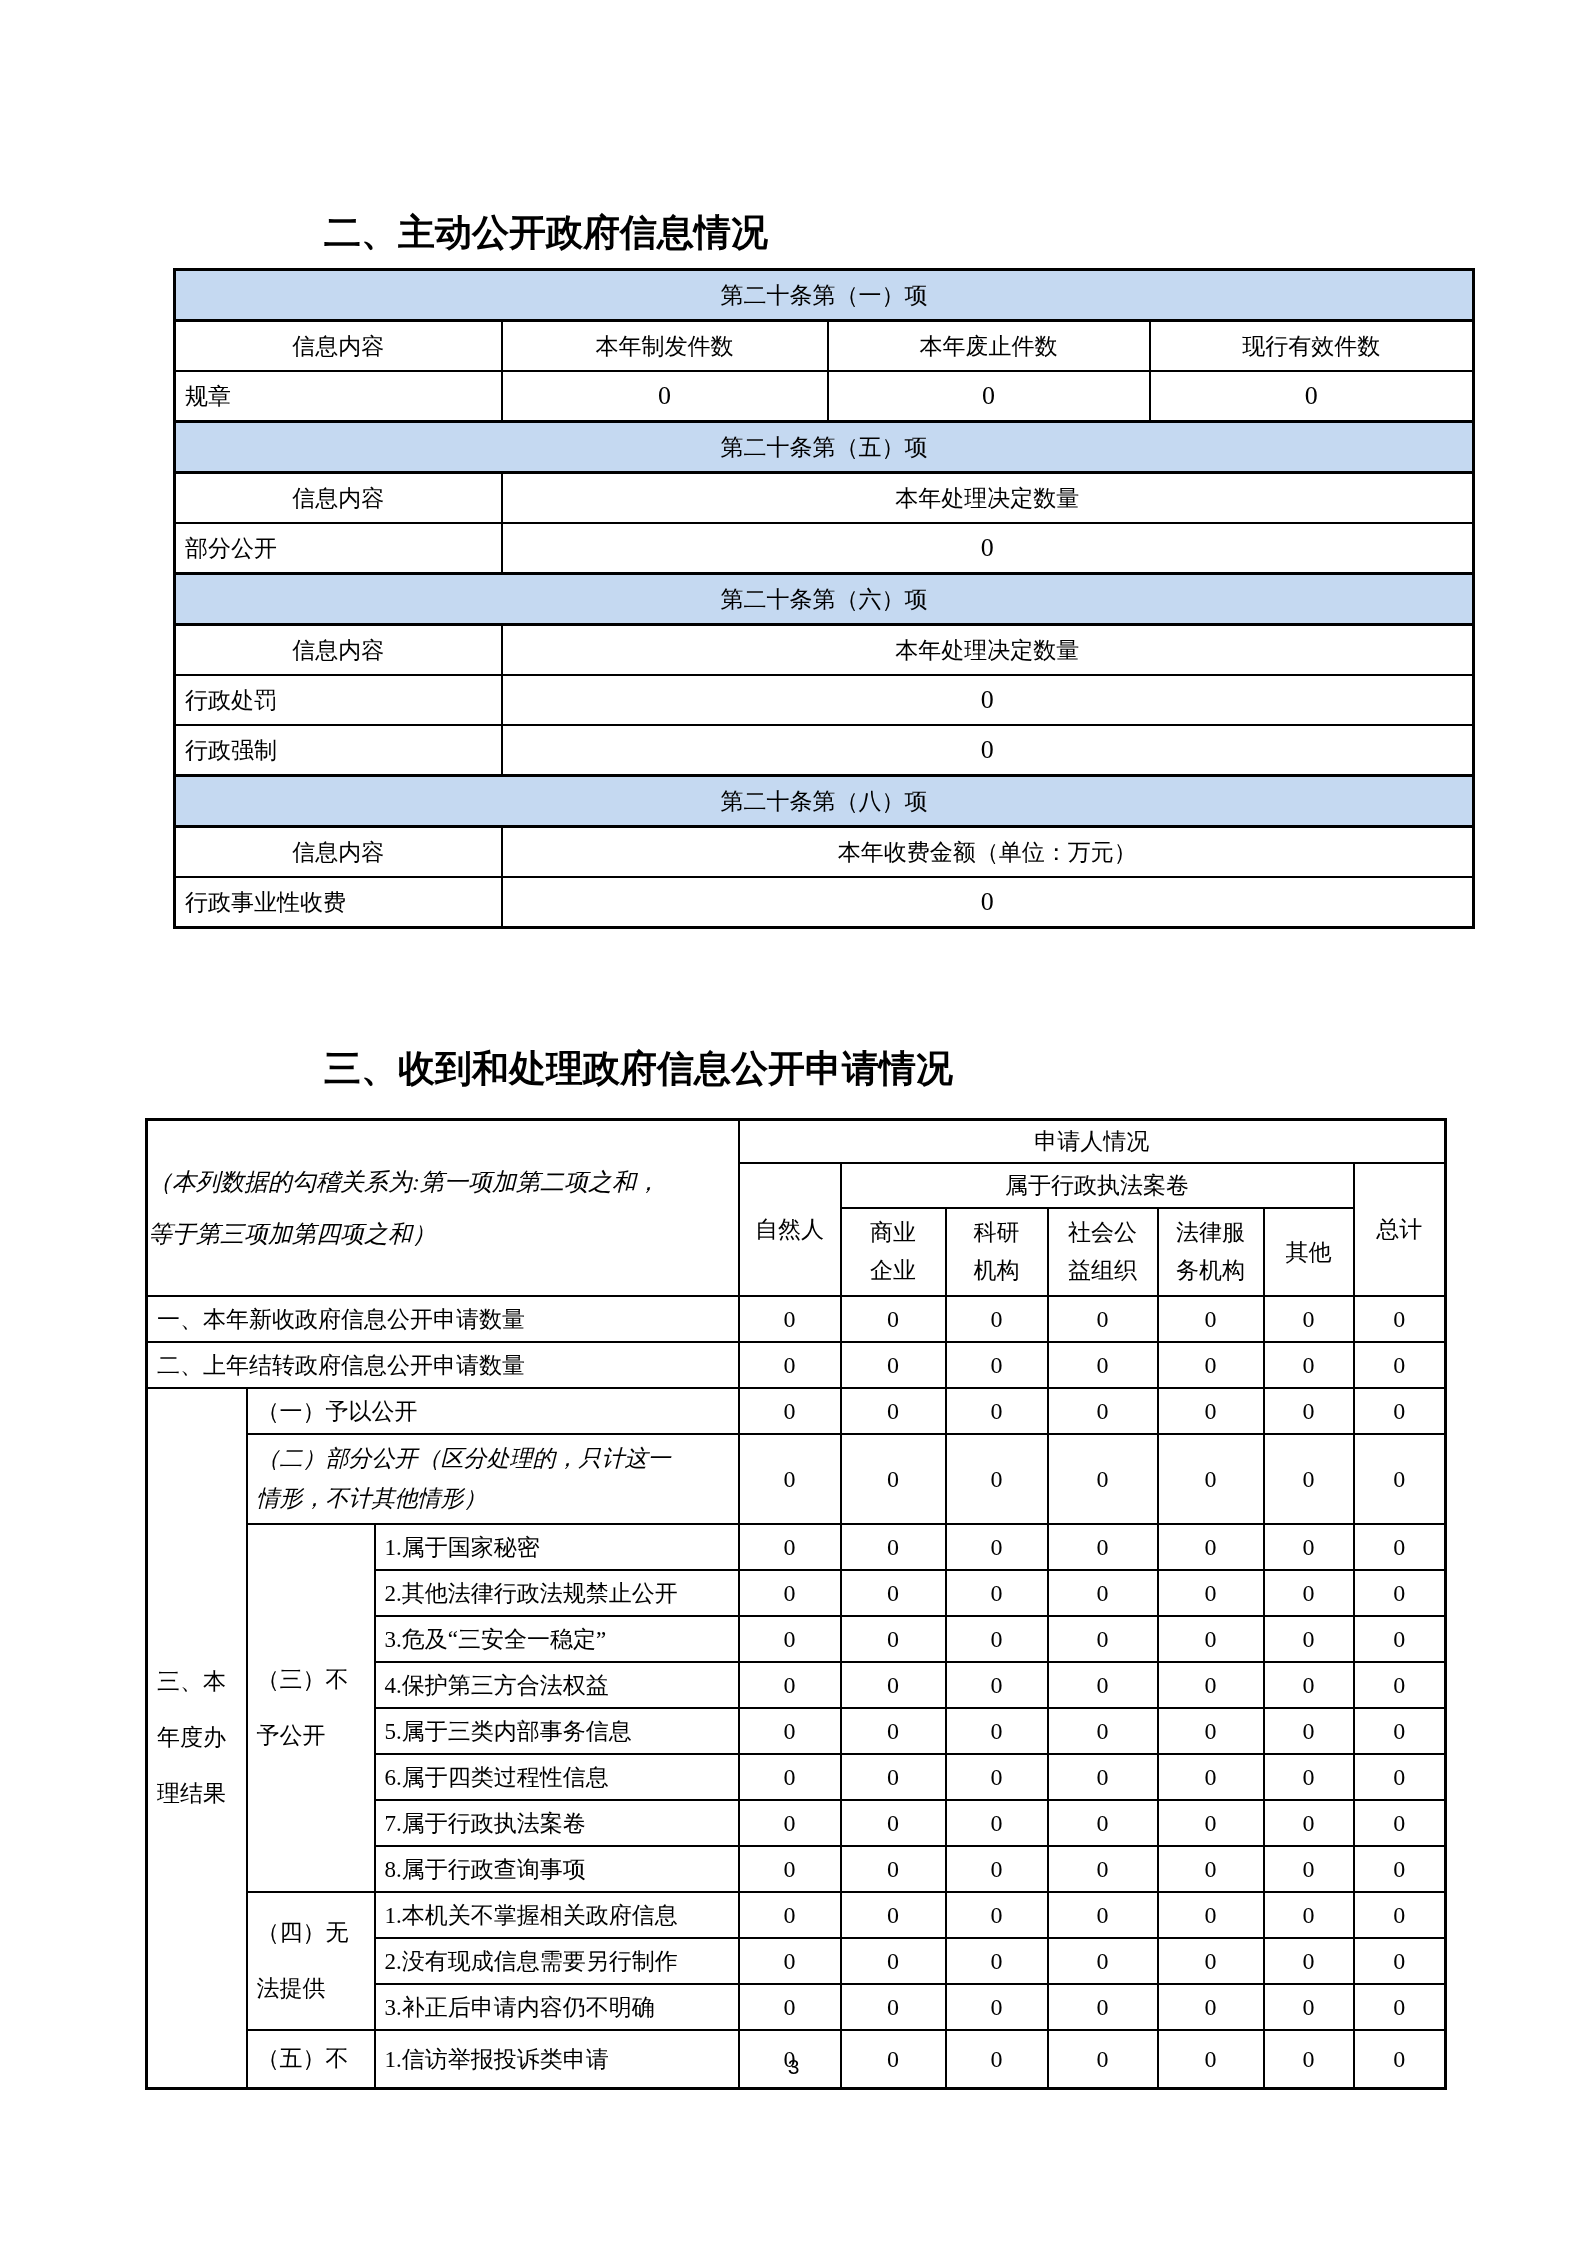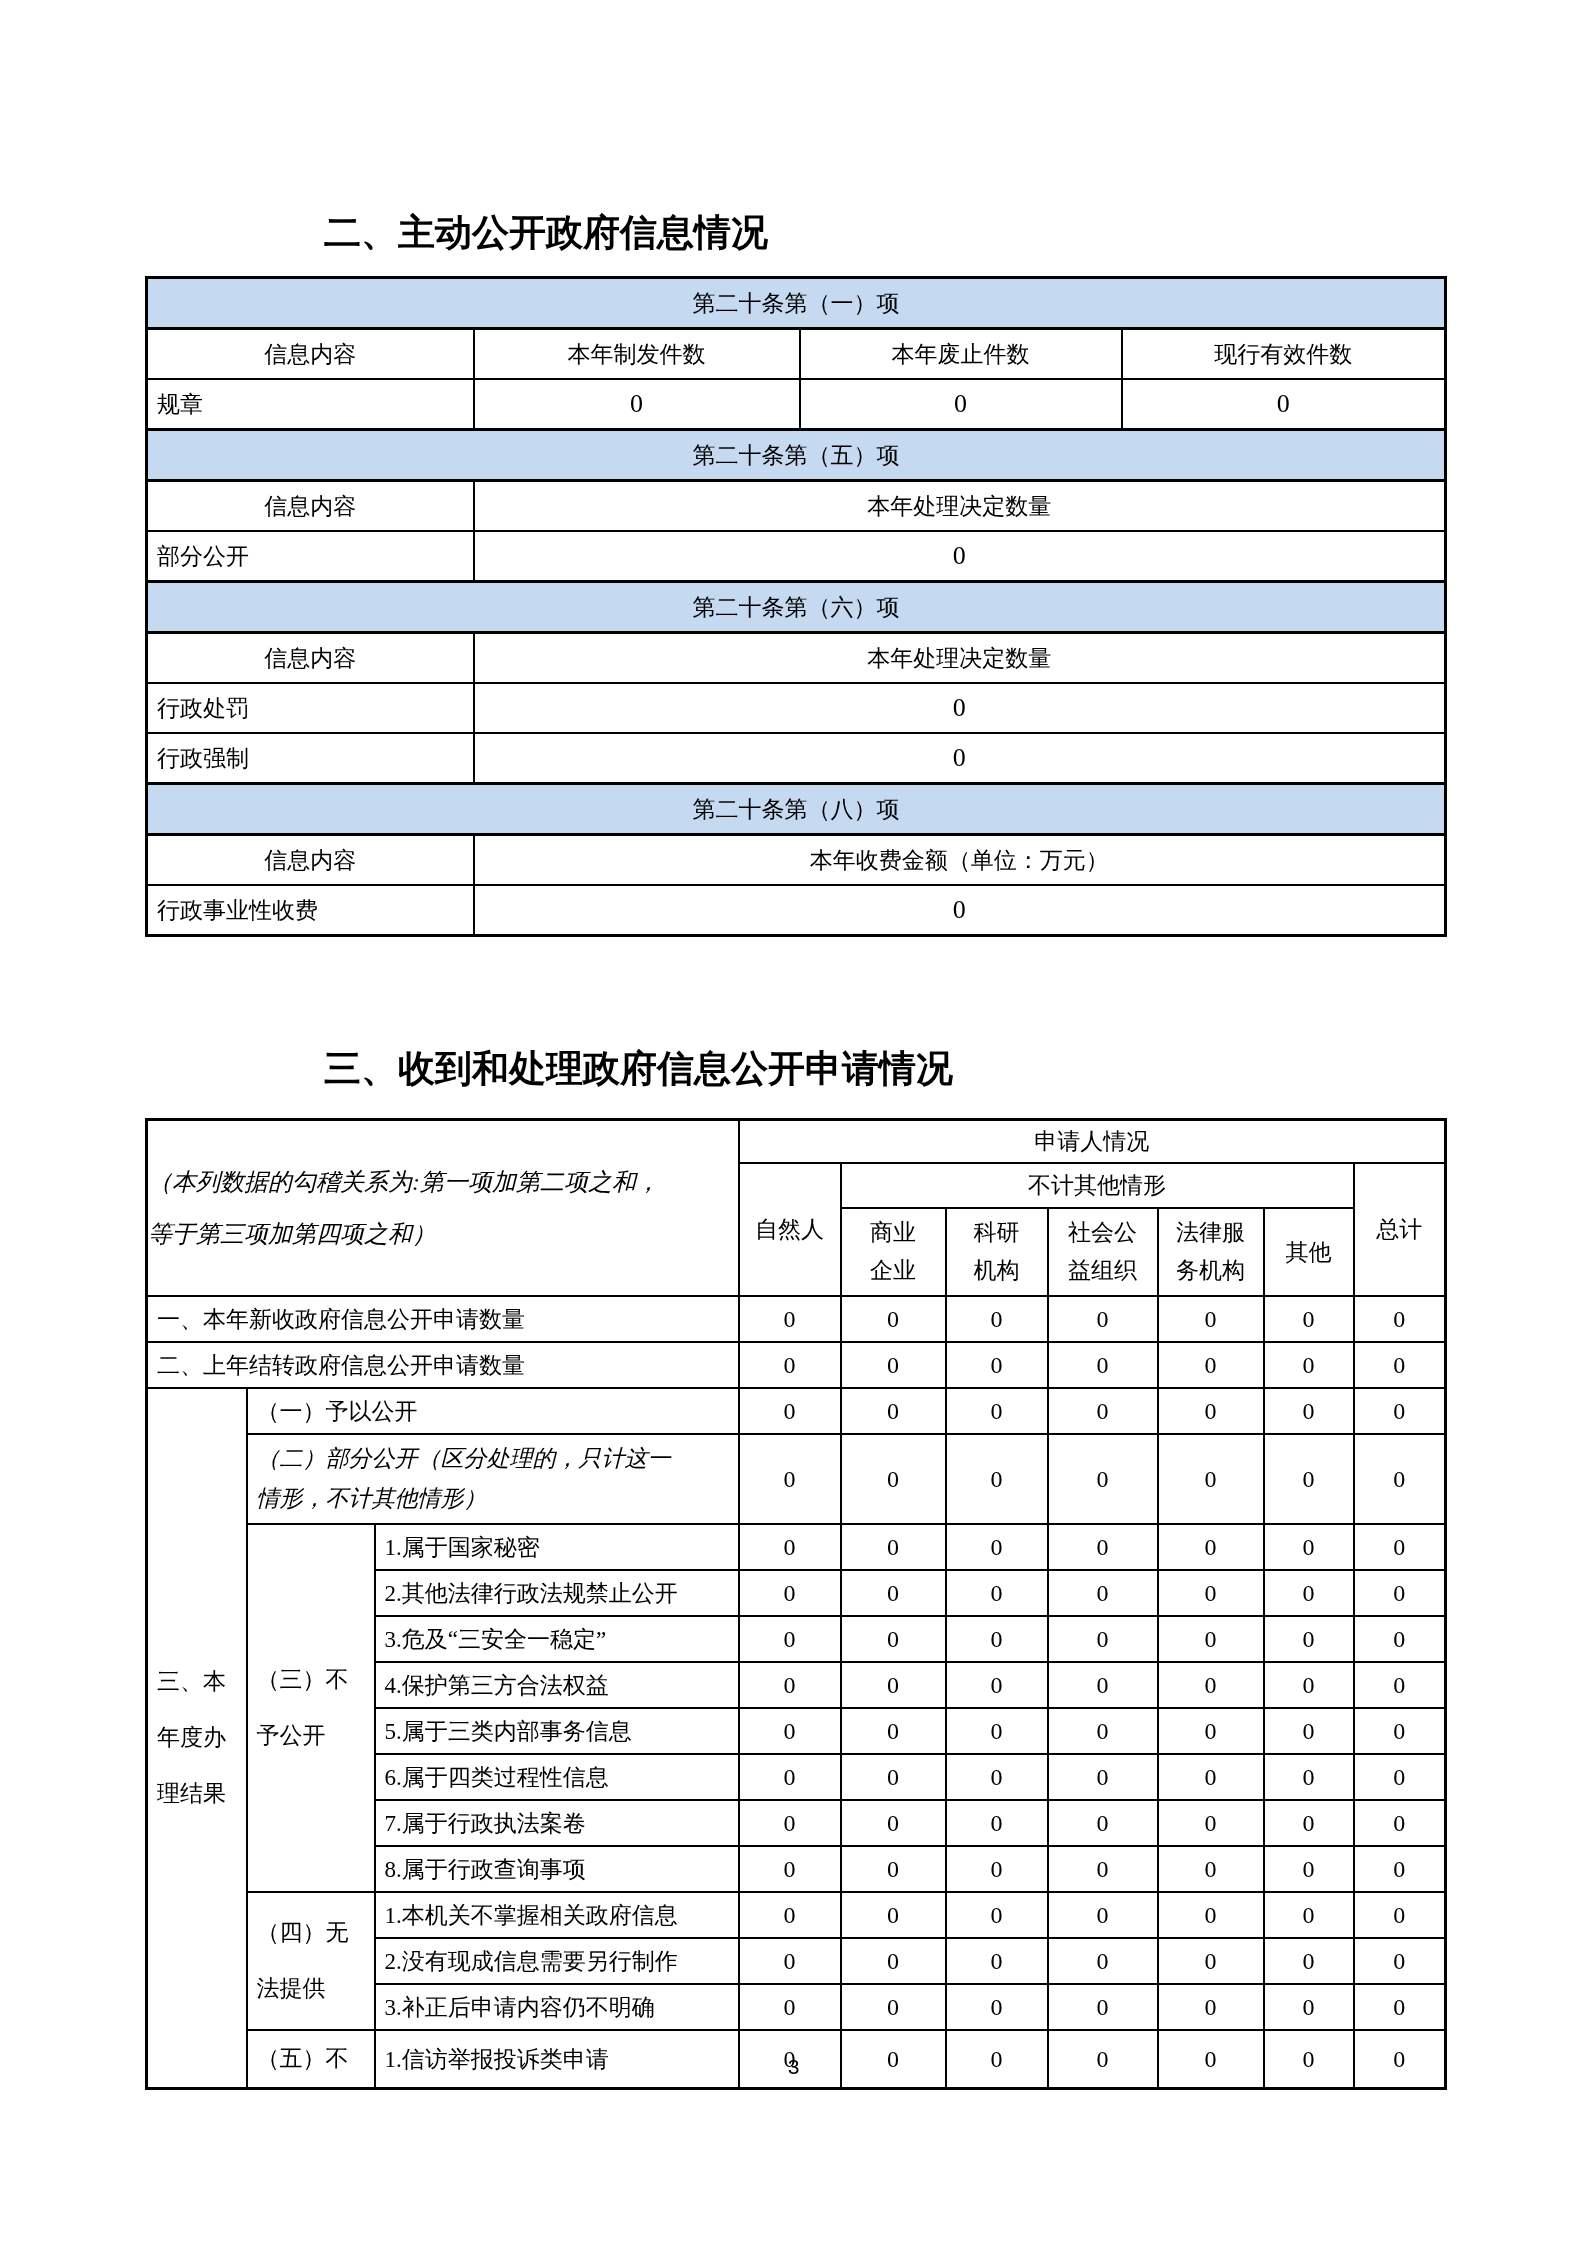--- a/index.html
+++ b/index.html
@@ -4,21 +4,21 @@
 <style>
   html,body{margin:0;padding:0;background:#fff;}
   .page{position:relative;width:1362px;height:2245px;background:#fff;color:#000;
         font-family:"Liberation Serif","DejaVu Serif",serif;}
   .sec-title{position:absolute;left:324px;font-family:"Liberation Sans","DejaVu Sans",sans-serif;
              font-weight:bold;font-size:37px;line-height:41px;white-space:nowrap;}
   #title1{top:212px;}
   #title2{top:1048px;}
   table{border-collapse:collapse;table-layout:fixed;position:absolute;left:145px;
         border:3px solid #000;}
-  #table1{top:276px;width:1299px;}
+  #table1{top:268px;width:1299px;margin-left:28px;}
   #table2{top:1118px;width:1299px;}
   td{border:2px solid #000;padding:0;vertical-align:middle;font-size:23px;color:#000;overflow:hidden;}
   tr.band td{background:var(--band-bg,#c5d9f1);border-top:3px solid #000;border-bottom:3px solid #000;
              text-align:center;}
   .c{text-align:center;}
   .l{text-align:left;padding-left:9px;}
   .n{text-align:center;font-size:26px;}
   #table2 .n{font-size:24px;}
   .r48 td{height:48px;}
   .rA td{height:41px;}
@@ -124,21 +124,21 @@
     <tbody>
         <tr class="rA">
       <td class="note kai" colspan="3" rowspan="3">
         <div>（本列数据的勾稽关系为:第一项加第二项之和，</div>
         <div>等于第三项加第四项之和）</div>
       </td>
       <td class="c" colspan="7">申请人情况</td>
     </tr>
     <tr class="rB">
       <td class="c" rowspan="2">自然人</td>
-      <td class="c" colspan="5">不计其他情形</td>
+      <td class="c" colspan="5">属于行政执法案卷</td>
       <td class="c" rowspan="2">总计</td>
     </tr>
     <tr class="rC">
       <td class="two">
             <div>商业</div>
             <div>企业</div>
           </td>
       <td class="two">
             <div>科研</div>
             <div>机构</div>

